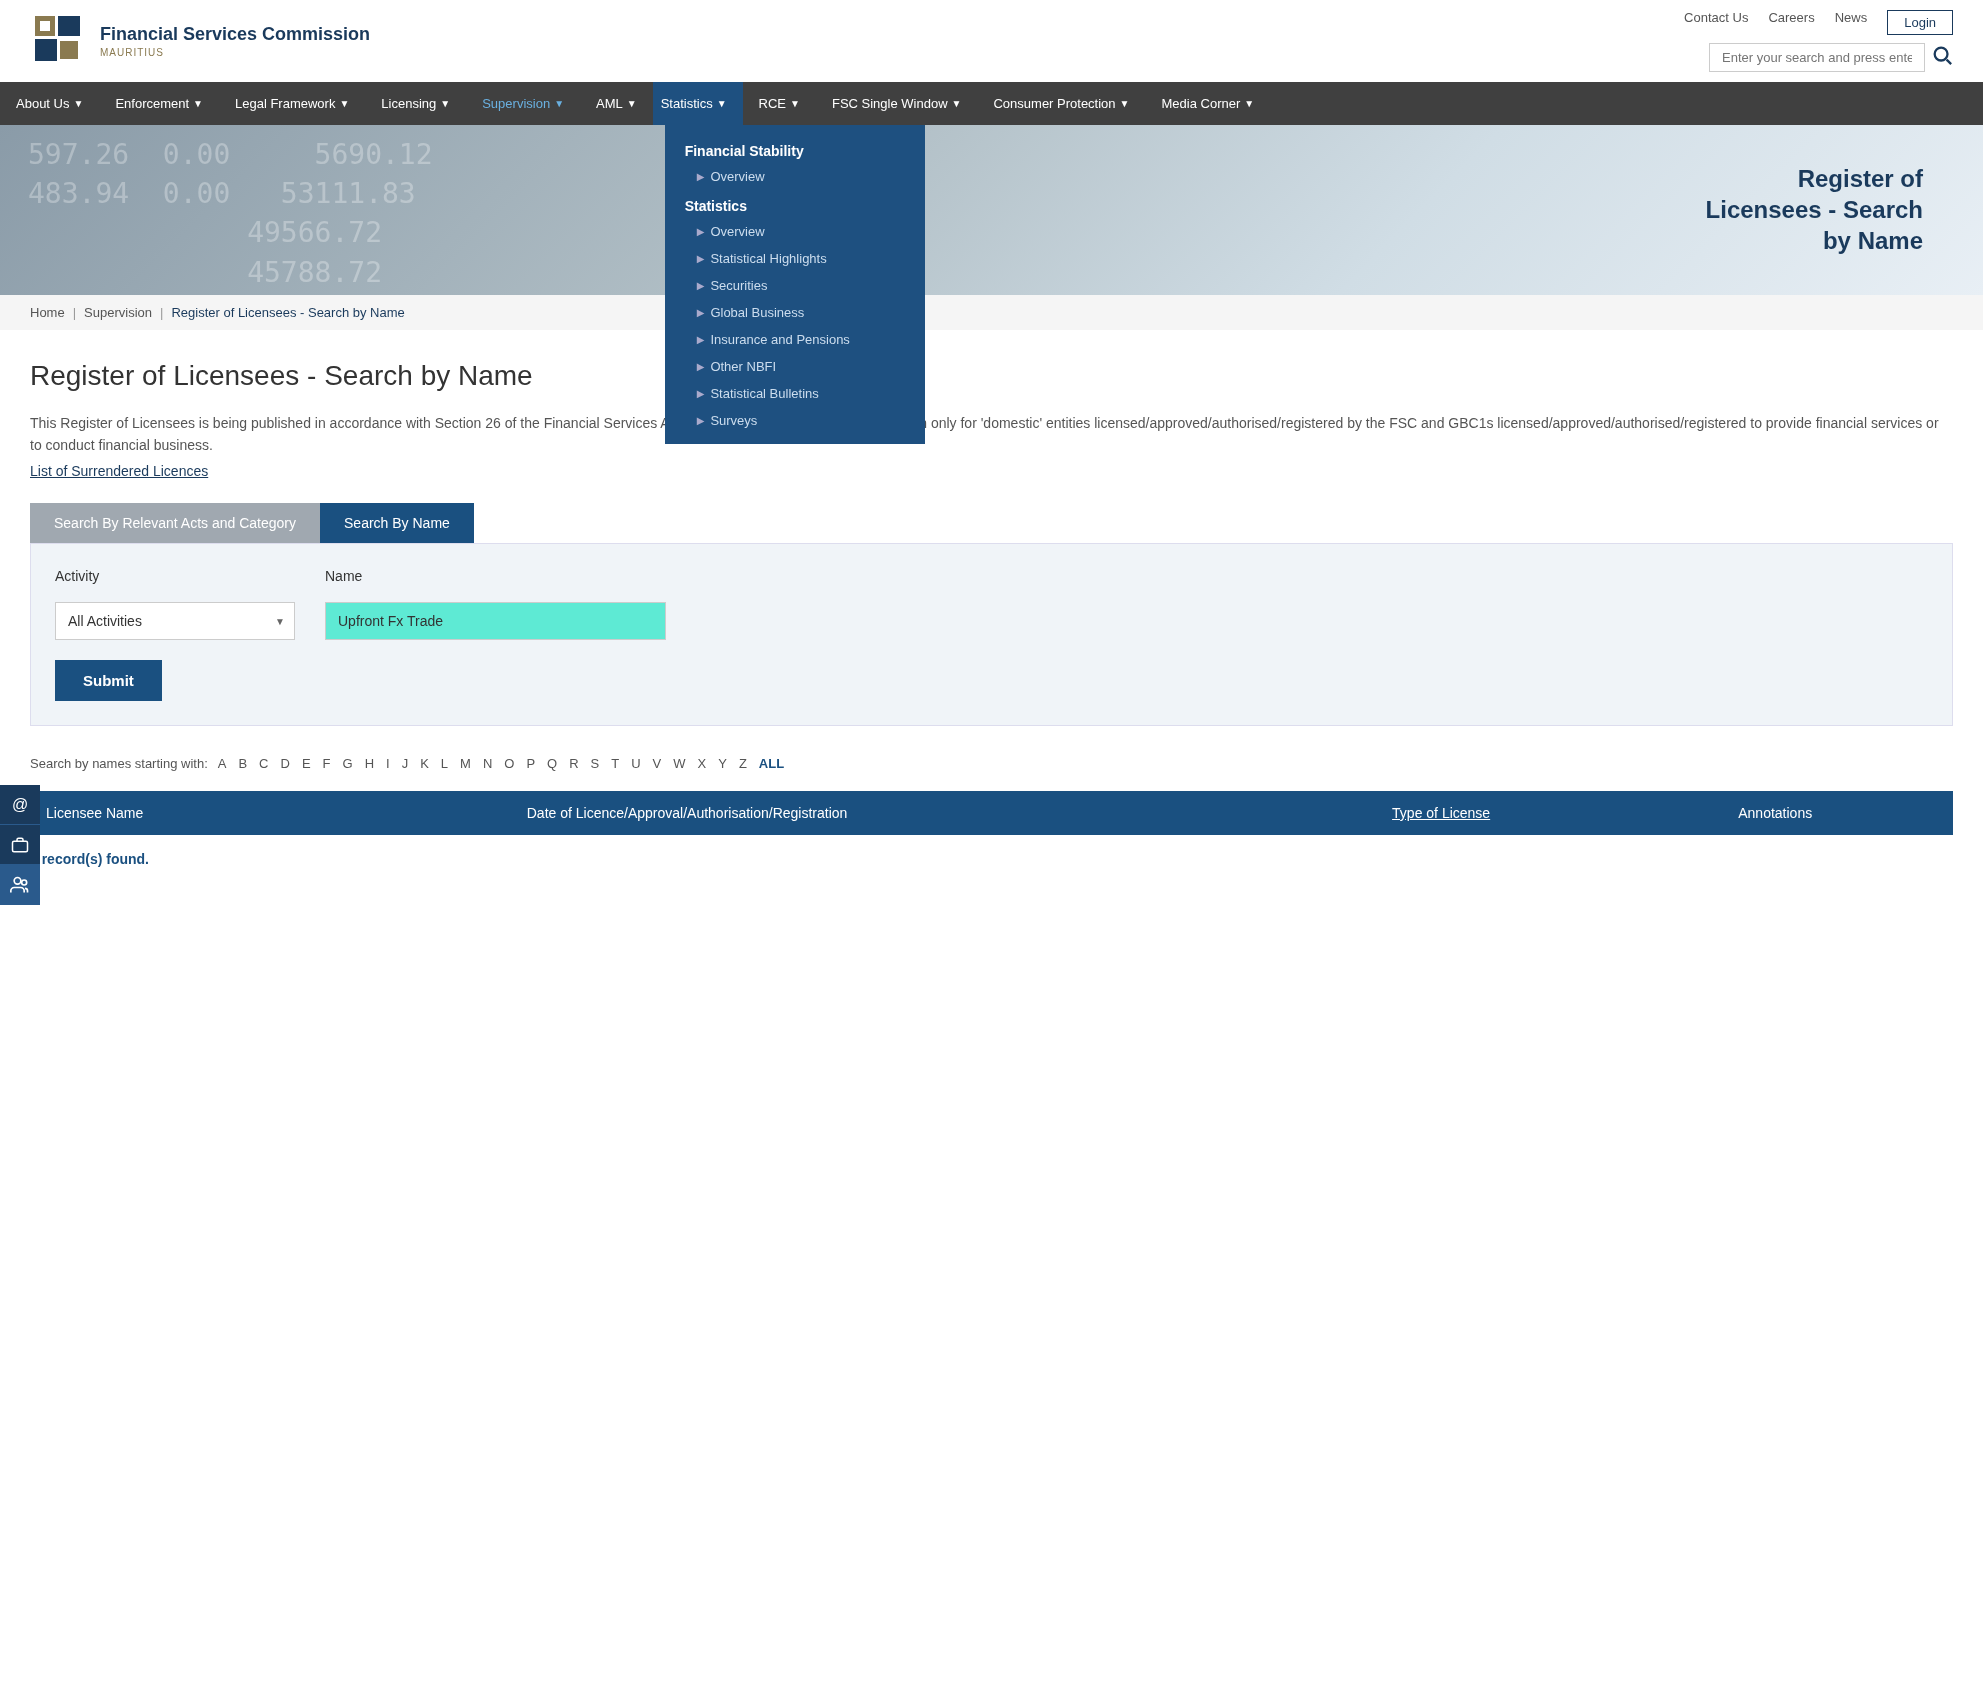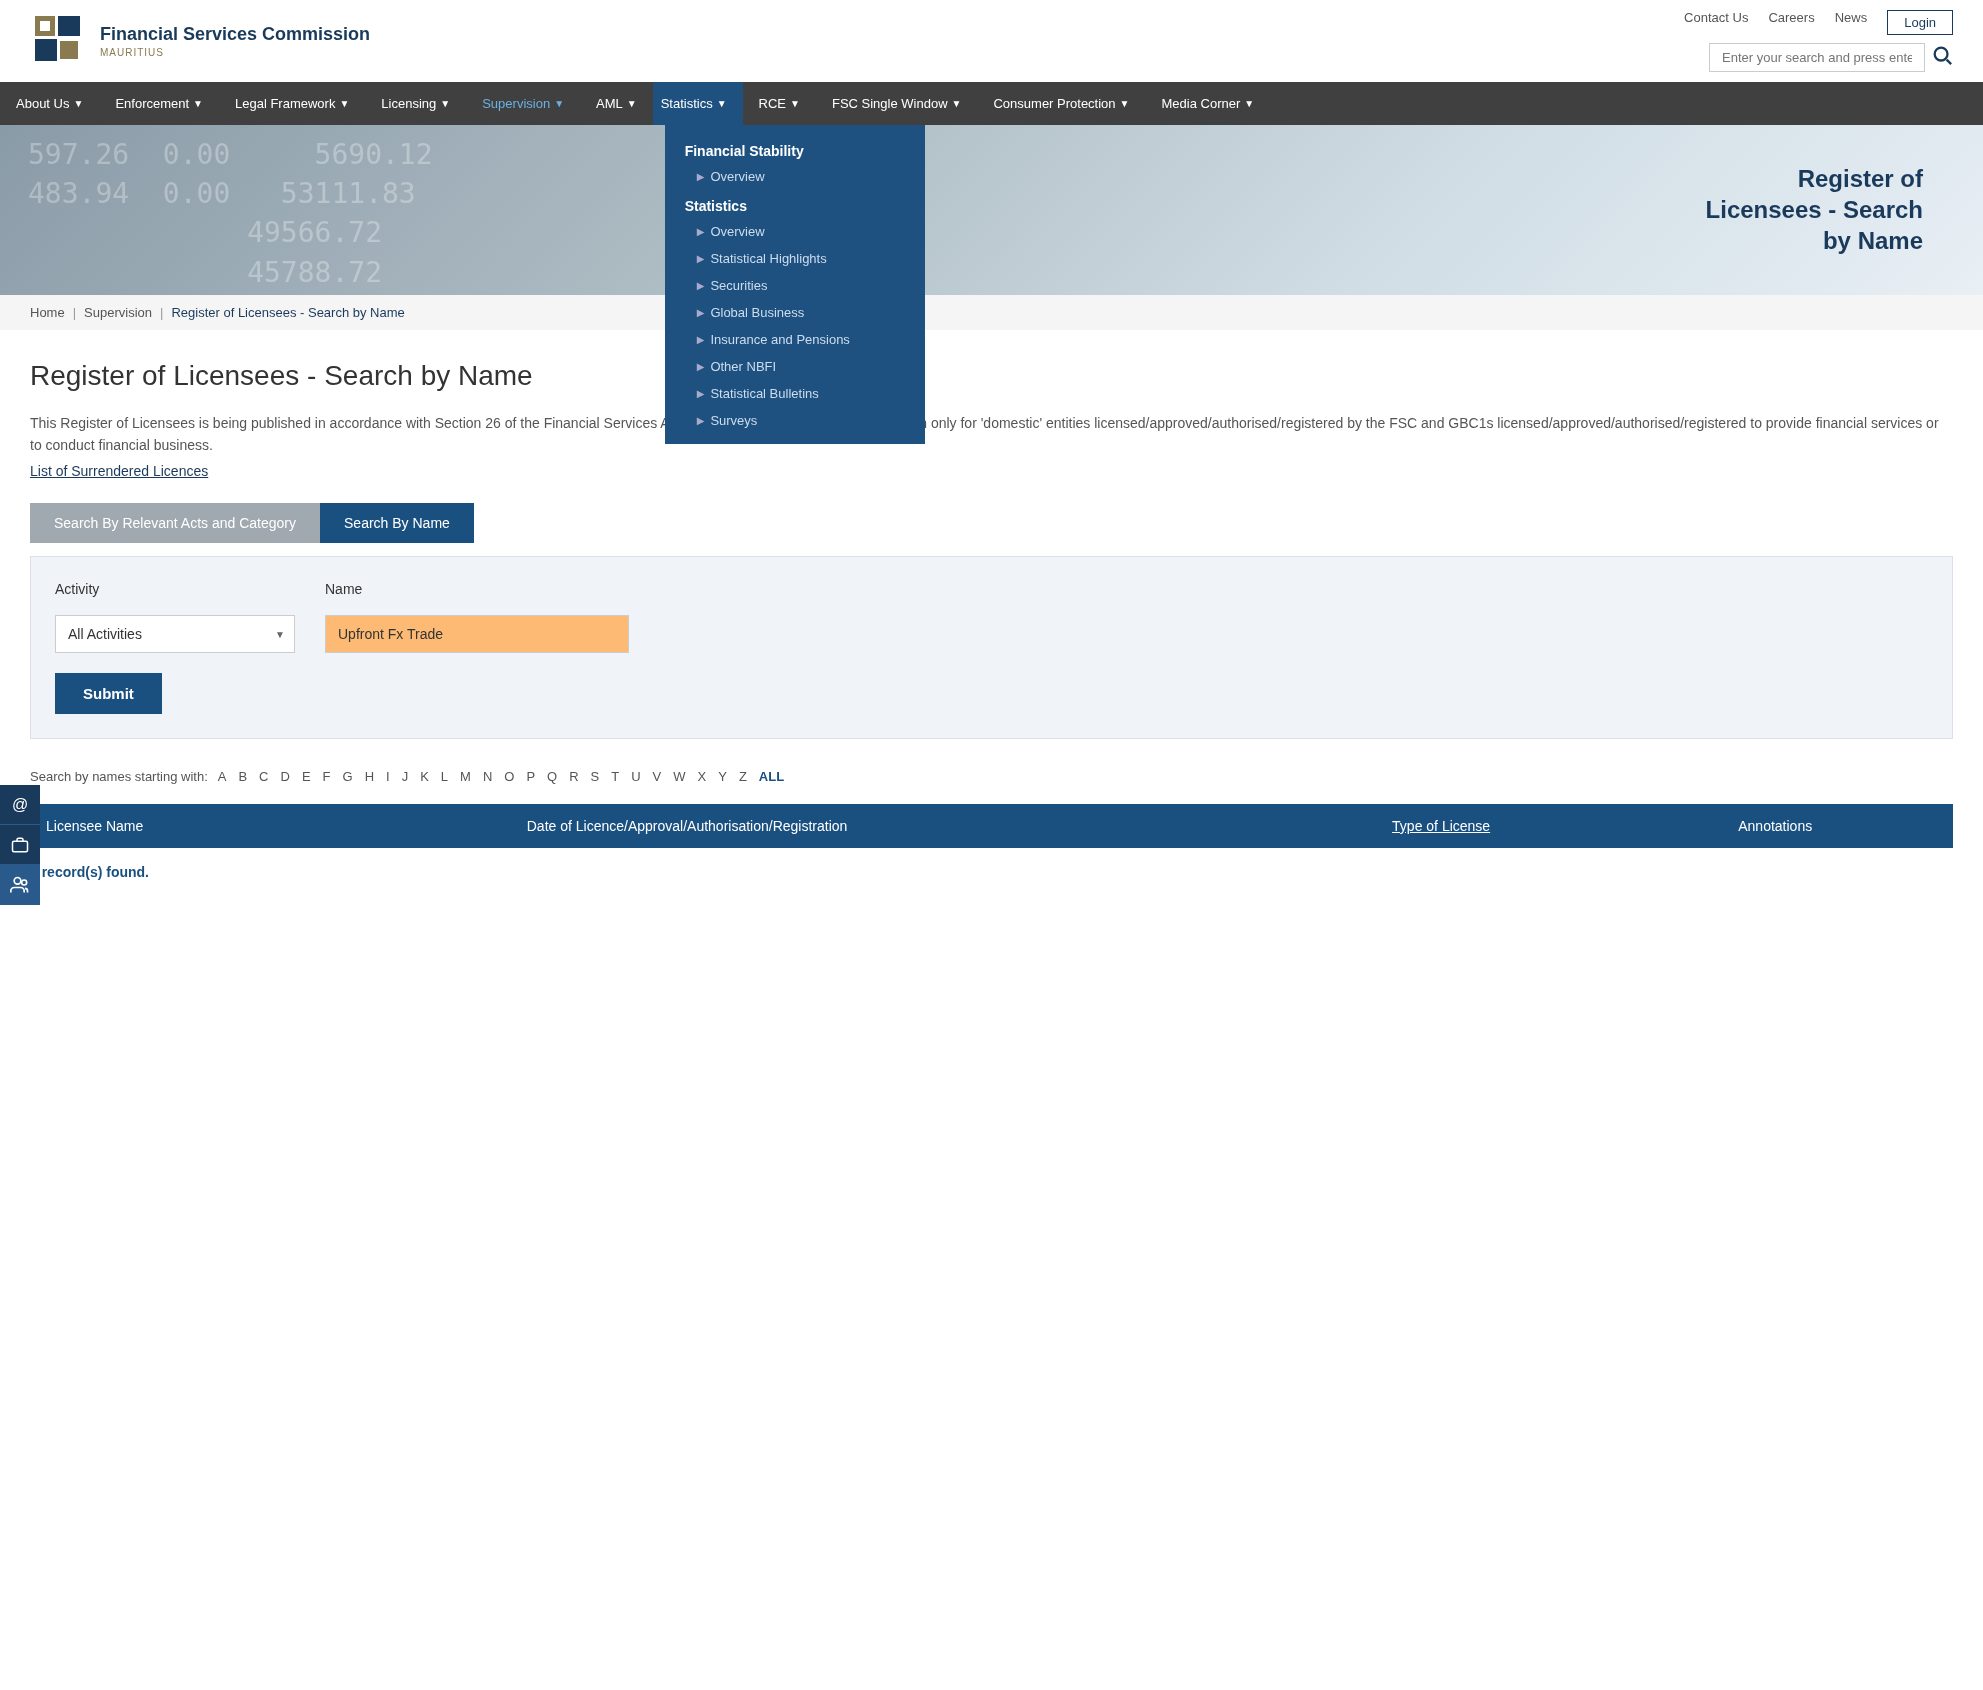--- a/index.html
+++ b/index.html
@@ -210,21 +210,21 @@
       font-size: 14px;
       text-decoration: underline;
       cursor: pointer;
       display: block;
       margin-bottom: 24px;
     }
 
     
     .search-tabs {
       display: flex;
-      margin-bottom: 13px;
+      margin-bottom: 0;
     }
     .tab-btn {
       padding: 12px 24px;
       font-size: 14px;
       cursor: pointer;
       border: none;
       font-weight: 500;
     }
     .tab-btn.inactive {
       background: #a0a8b0;
@@ -277,24 +277,24 @@
       content: '▼';
       font-size: 10px;
       color: #666;
       position: absolute;
       right: 10px;
       top: 50%;
       transform: translateY(-50%);
       pointer-events: none;
     }
     .text-input {
-      width: 304px;
+      width: 341px;
       padding: 10px 12px;
       border: 1px solid #ccc;
-      background: #fdba74;
+      background: #5eead4;
       font-size: 14px;
       color: #333;
     }
     .submit-btn {
       background: #1a5080;
       color: #fff;
       border: none;
       padding: 12px 28px;
       font-size: 15px;
       font-weight: bold;

